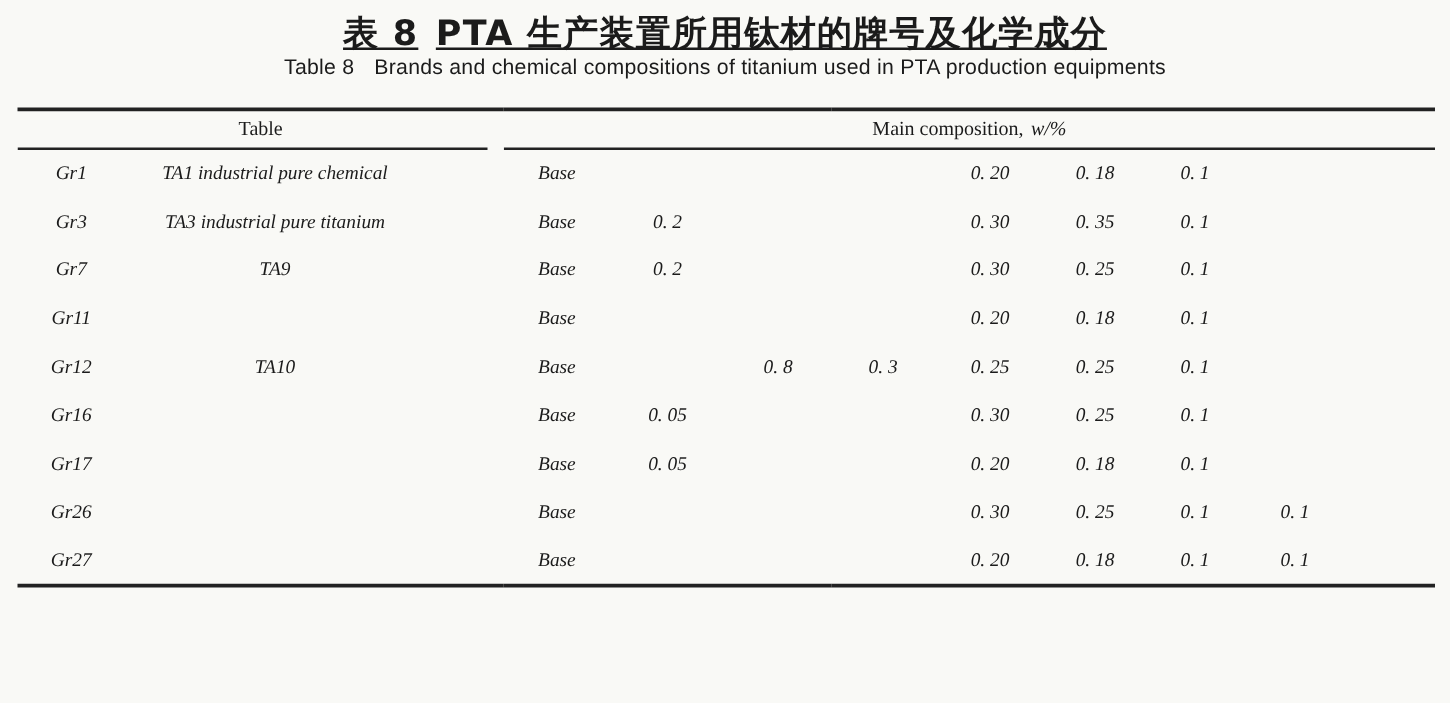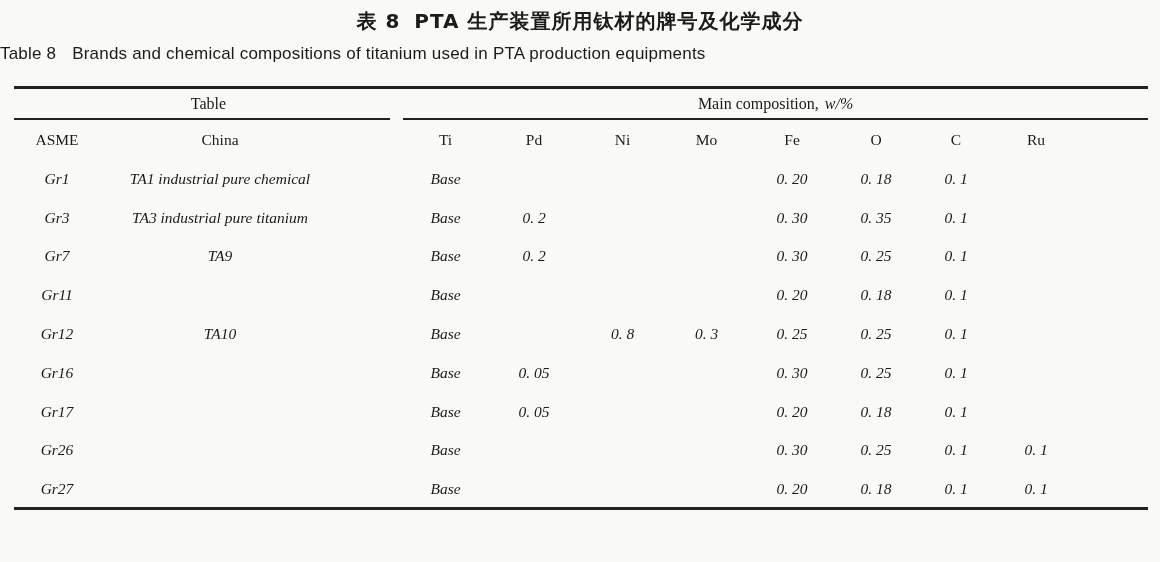--- a/index.html
+++ b/index.html
@@ -12,26 +12,26 @@
   body{
     background:var(--paper);
     color:var(--ink);
     font-family:"Liberation Serif","DejaVu Serif",serif;
     position:relative;
   }
   .title-zh{
     position:absolute; top:8px; left:0; width:1160px;
     text-align:center;
     font-family:"DejaVu Sans","Liberation Sans",sans-serif;
-    font-weight:bold; font-size:20px; letter-spacing:1px;
+    font-weight:bold; font-size:28px; letter-spacing:1px;text-decoration:underline;
   }
   .title-zh .cap-label{margin-right:14px;}
   .title-en{
     position:absolute; top:44px; left:0; width:1160px;
-    text-align:left;
+    text-align:center;
     font-family:"Liberation Sans","DejaVu Sans",sans-serif;
     font-size:17px; letter-spacing:0.2px;
   }
   .title-en .cap-label{margin-right:16px;}
   table.comp{
     position:absolute; left:14px; top:86px;
     width:1134px;
     border-collapse:collapse;
     table-layout:fixed;
     border-top:3px solid var(--rule);
@@ -84,34 +84,20 @@
       <col style="width:80px">
       <col style="width:72px">
   </colgroup>
   <thead>
     <tr class="group-row">
       <td colspan="3" class="brands-cell">Table</td>
       <td colspan="9" class="main-cell">
         <span>Main composition,</span><span class="it">w/%</span>
       </td>
     </tr>
-    <tr class="subheader-row">
-      <td>ASME</td>
-      <td>China</td>
-      <td></td>
-      <td>Ti</td>
-      <td>Pd</td>
-      <td>Ni</td>
-      <td>Mo</td>
-      <td>Fe</td>
-      <td>O</td>
-      <td>C</td>
-      <td>Ru</td>
-      <td></td>
-    </tr>
   </thead>
   <tbody>
       <tr class="data-row">
         <td>Gr1</td>
         <td>TA1 industrial pure chemical</td>
         <td></td>
         <td>Base</td>
         <td></td>
         <td></td>
         <td></td>

